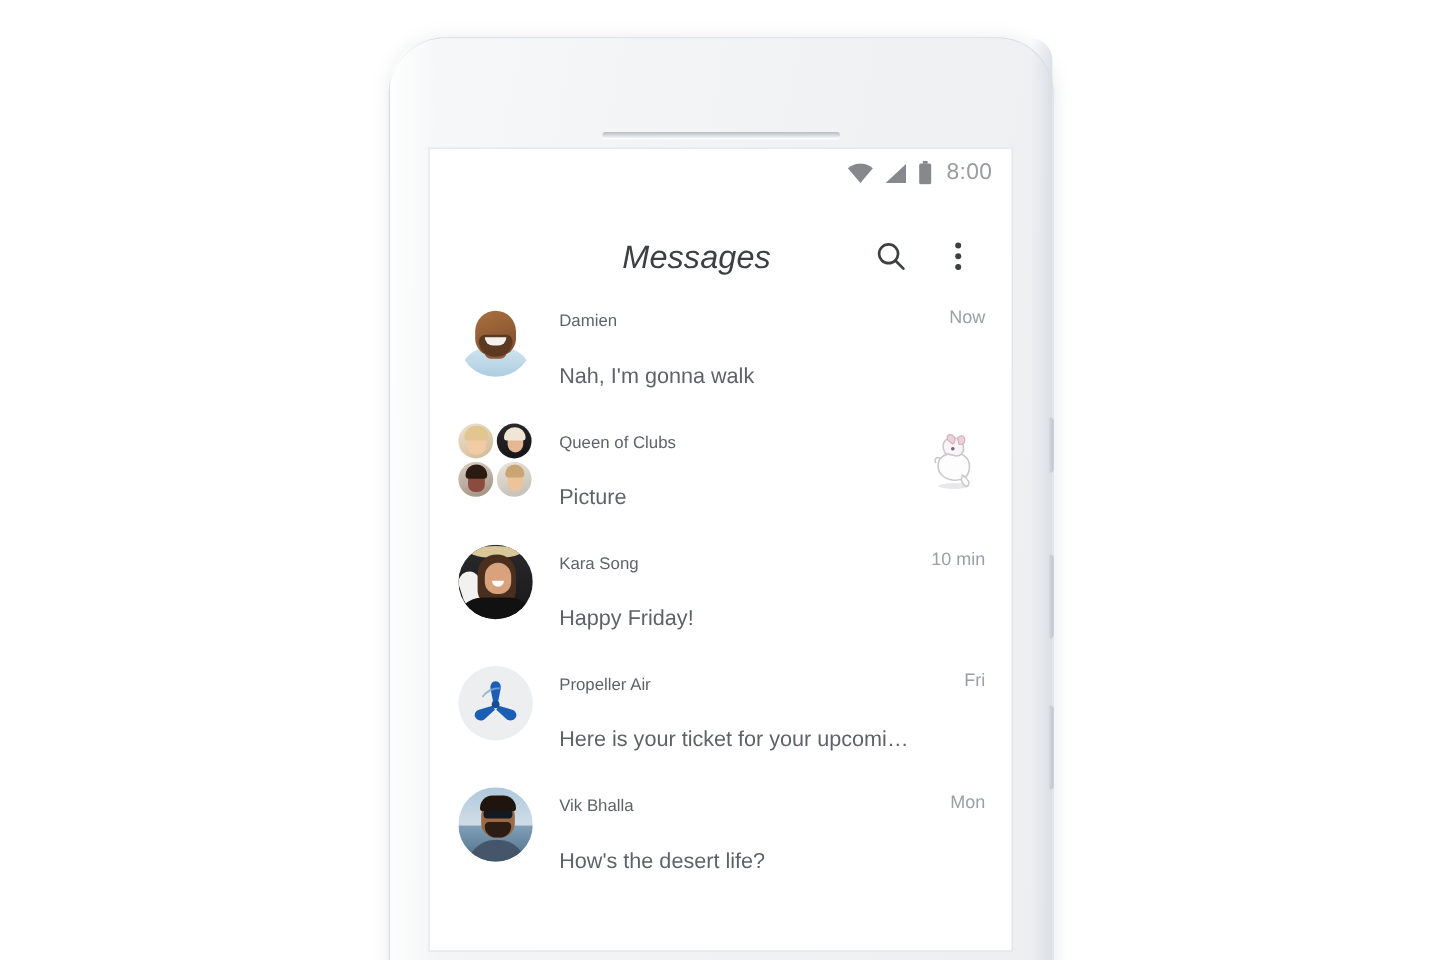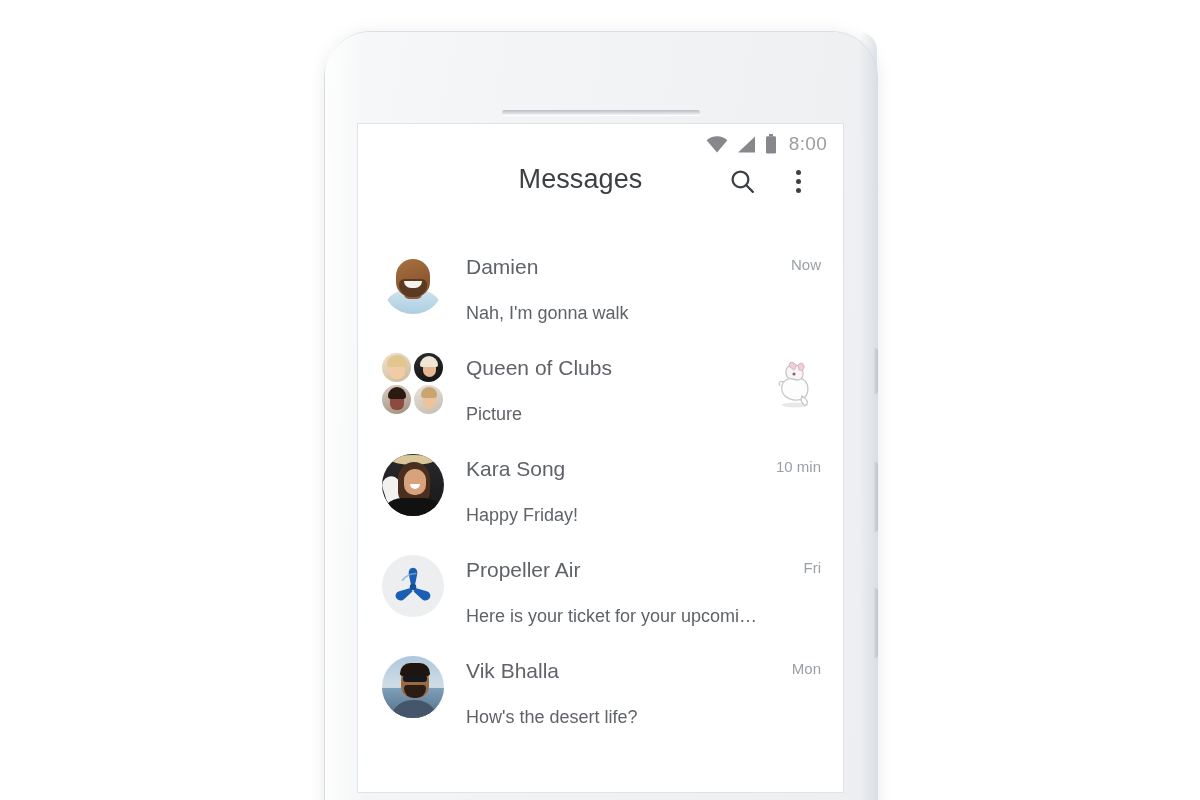--- a/index.html
+++ b/index.html
@@ -99,22 +99,23 @@
     color: #9a9c9f;
     letter-spacing: 0.3px;
     margin-left: 3px;
     font-family: "Liberation Sans", sans-serif;
   }
 
   
   .app-bar {
     height: 66px;
     display: flex;
-    align-items: flex-start;
+    align-items: flex-end;
     padding: 0 20px 0 0;
+    font-style: italic;
   }
   .app-title {
     flex: 1;
     text-align: center;
     font-size: 27px;
     color: #3c4043;
     font-weight: 400;
     letter-spacing: 0.1px;
     padding-left: 78px;
   }
@@ -158,21 +159,21 @@
     position: relative;
   }
 
   .conv-text {
     flex: 1;
     padding-left: 22px;
     padding-top: 2px;
     min-width: 0;
   }
   .conv-name {
-    font-size: 21px;
+    font-size: 14px;
     color: #5f6368;
     line-height: 30px;
     white-space: nowrap;
     overflow: hidden;
     text-overflow: ellipsis;
   }
   .conv-preview {
     font-size: 18px;
     color: #5f6368;
     line-height: 28px;

